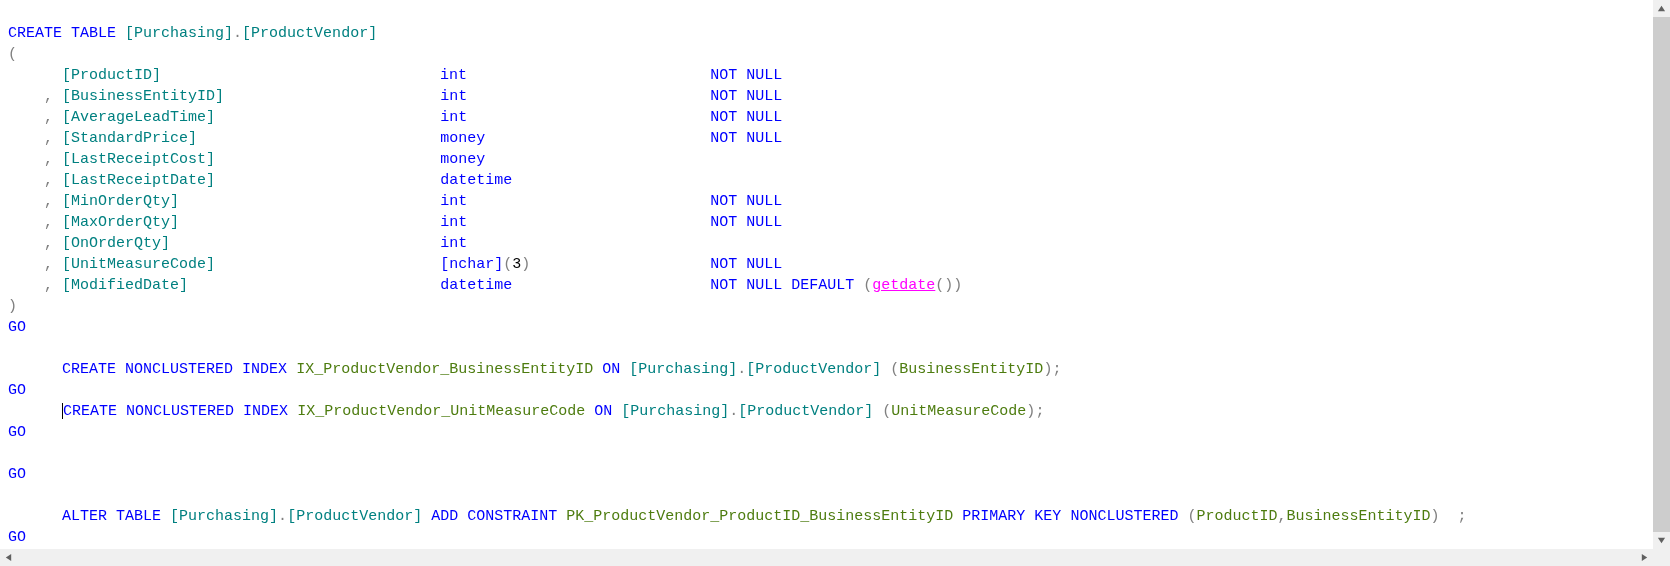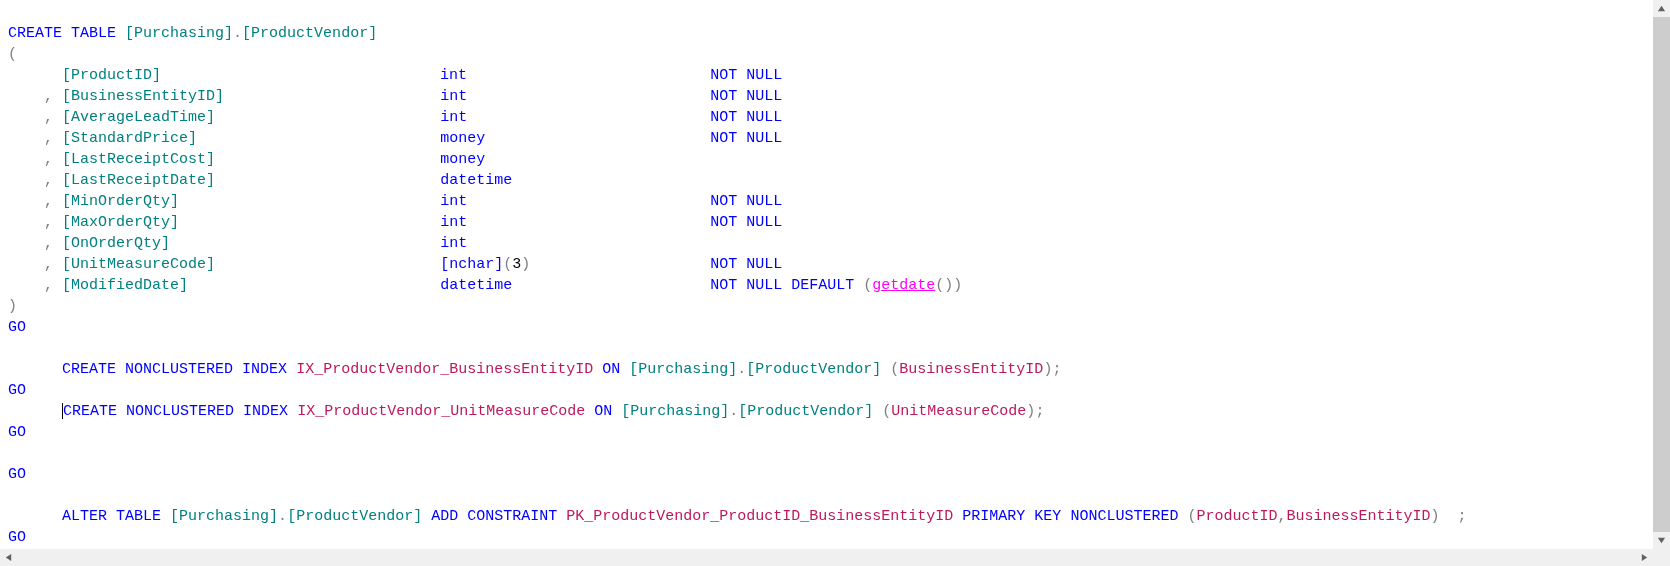--- a/index.html
+++ b/index.html
@@ -28,21 +28,21 @@
     white-space: pre;
     padding: 2px 0 2px 8px;
     margin-top: 21px;
   }
   .code-line { white-space: pre; }
   .kw   { color: #0000ff; } 
   .obj  { color: #008080; } 
   .func { color: #ff00ff; text-decoration: underline; } 
   .gray { color: #808080; }
   .num  { color: #000000; }
-  .plain{ color: #be185d; }
+  .plain{ color: #4d7c0f; }
 
   
   .vscroll {
     position: absolute;
     right: 0;
     top: 0;
     width: 17px;
     bottom: 17px;
     background: #f0f0f0;
   }

